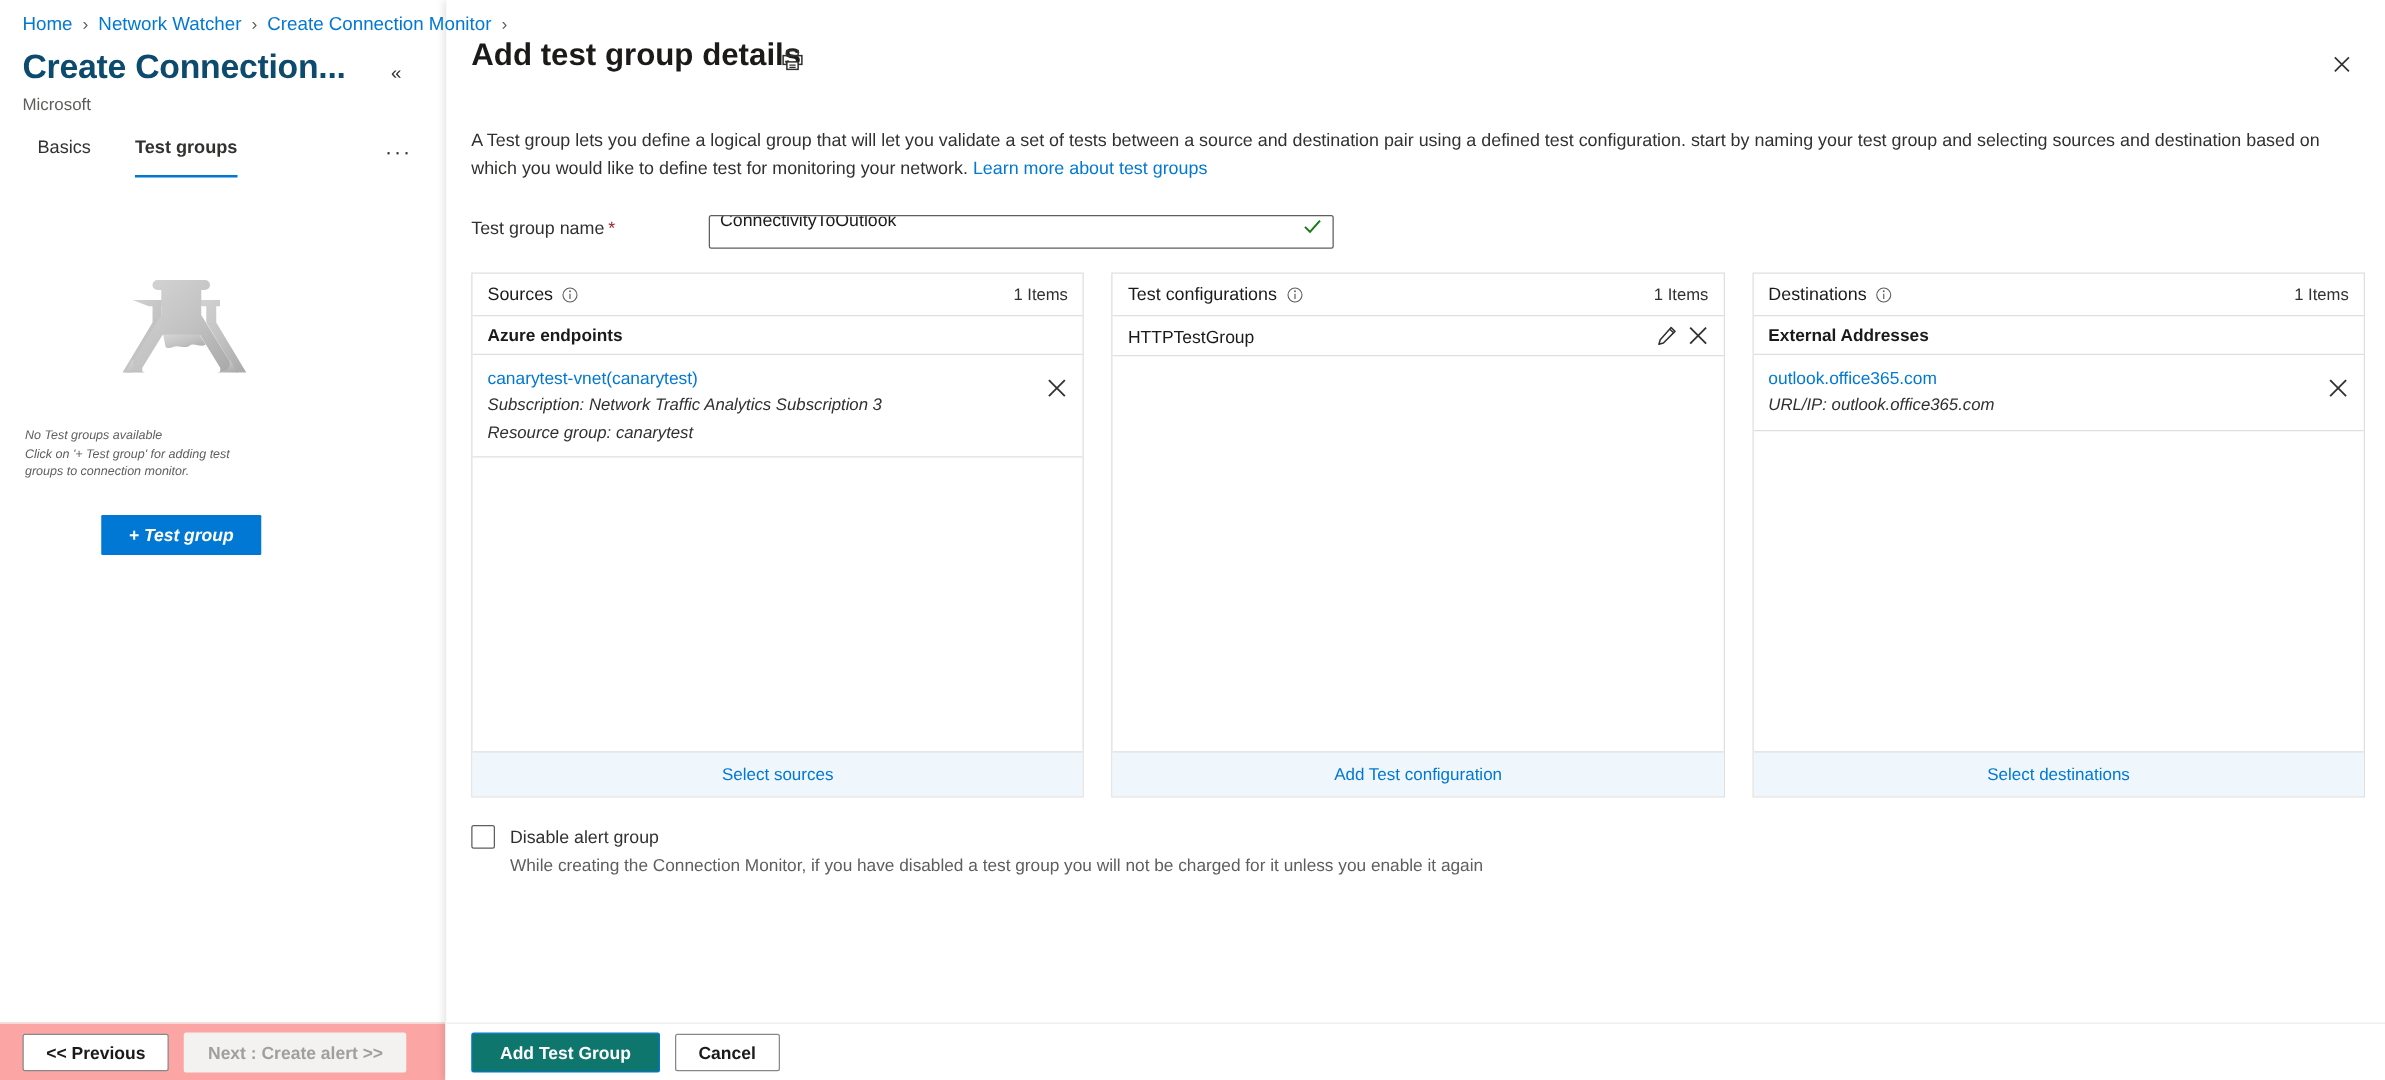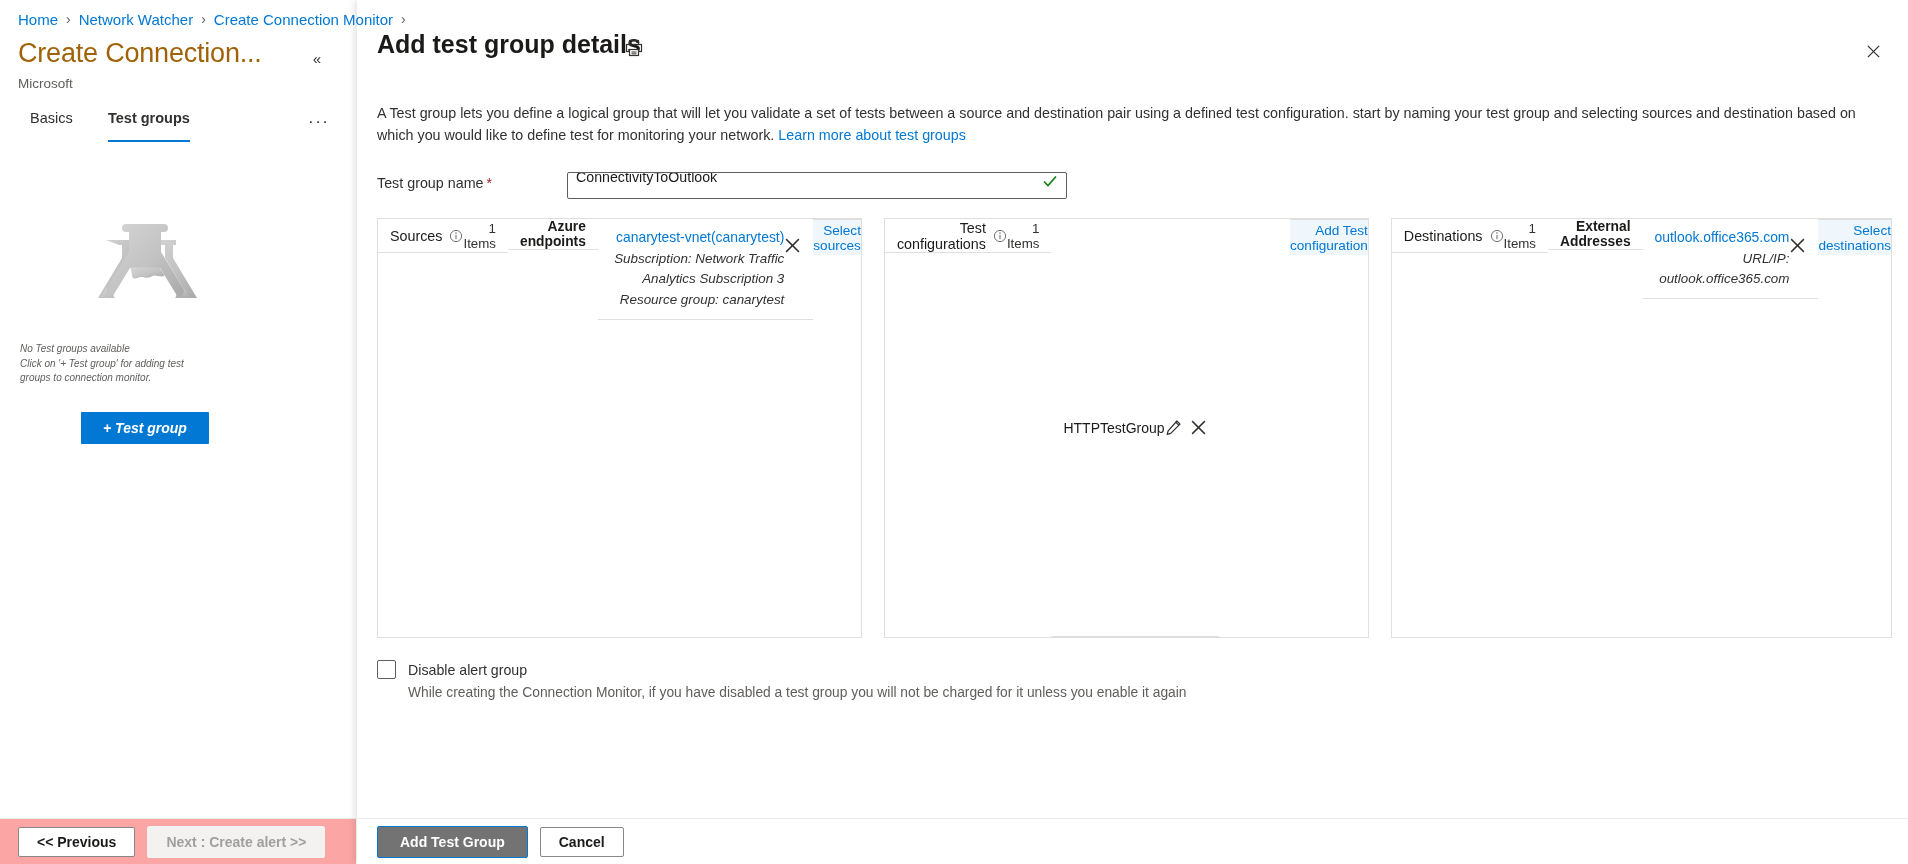--- a/index.html
+++ b/index.html
@@ -23,22 +23,22 @@
   .crumb.current { color: #0078d4; }
   .crumb-sep { color: #605e5c; margin: 0 8px; font-size: 14px; }
 
   
   .left-pane {
     position: absolute; left: 0; top: 32px; width: 356px; height: 786px;
     background: #fff;
   }
   .left-title {
     position: absolute; left: 18px; top: 6px;
-    font-size: 27px; font-weight: 400; letter-spacing: -0.2px;
-    color: #a16207; white-space: nowrap;
+    font-size: 27px; font-weight: 700; letter-spacing: -0.2px;
+    color: #0c4a6e; white-space: nowrap;
   }
   .collapse-btn {
     position: absolute; left: 305px; top: 14px;
     width: 24px; height: 24px;
     display: flex; align-items: center; justify-content: center;
     color: #323130; font-size: 15px; cursor: pointer; user-select: none;
   }
   .left-sub {
     position: absolute; left: 18px; top: 44px;
     font-size: 13.5px; color: #605e5c;
@@ -139,22 +139,22 @@
     width: 16px; height: 16px; color: #107c10;
   }
 
   
   .panels {
     position: absolute; left: 20px; top: 218px;
     width: 1515px; height: 420px;
     display: flex; gap: 22px;
   }
   .panel {
-    flex: 1 1 0; display: flex; 
-    border: 1px solid #e1dfdd; background: #fff; text-align: right;
+    flex: 1 1 0; display: flex; flex-direction: column;
+    border: 1px solid #e1dfdd; background: #fff;
   }
   .panel-head {
     height: 34px; flex: 0 0 34px;
     display: flex; align-items: center; justify-content: space-between;
     padding: 0 12px 0 12px;
     border-bottom: 1px solid #e1dfdd;
   }
   .panel-head-left { display: flex; align-items: center; gap: 7px; }
   .panel-title { font-size: 14.3px; color: #1b1a19; }
   .info-icon {
@@ -210,21 +210,21 @@
     font-size: 13.8px; color: #605e5c;
   }
 
   
   .blade-footer {
     position: absolute; left: 0; bottom: 0; width: 1551px; height: 46px;
     border-top: 1px solid #edebe9; background: #fff;
     display: flex; align-items: center; padding-left: 20px; gap: 12px;
   }
   .btn-primary {
-    background: #737373; color: #fff; border: 1px solid #0078d4;
+    background: #0f766e; color: #fff; border: 1px solid #0078d4;
     font-family: inherit; font-size: 14px; font-weight: 600;
     padding: 7px 22px; cursor: pointer; border-radius: 2px;
   }
 </style>
 </head>
 <body>
 
 <div id="root">
 
   <div class="breadcrumb">

